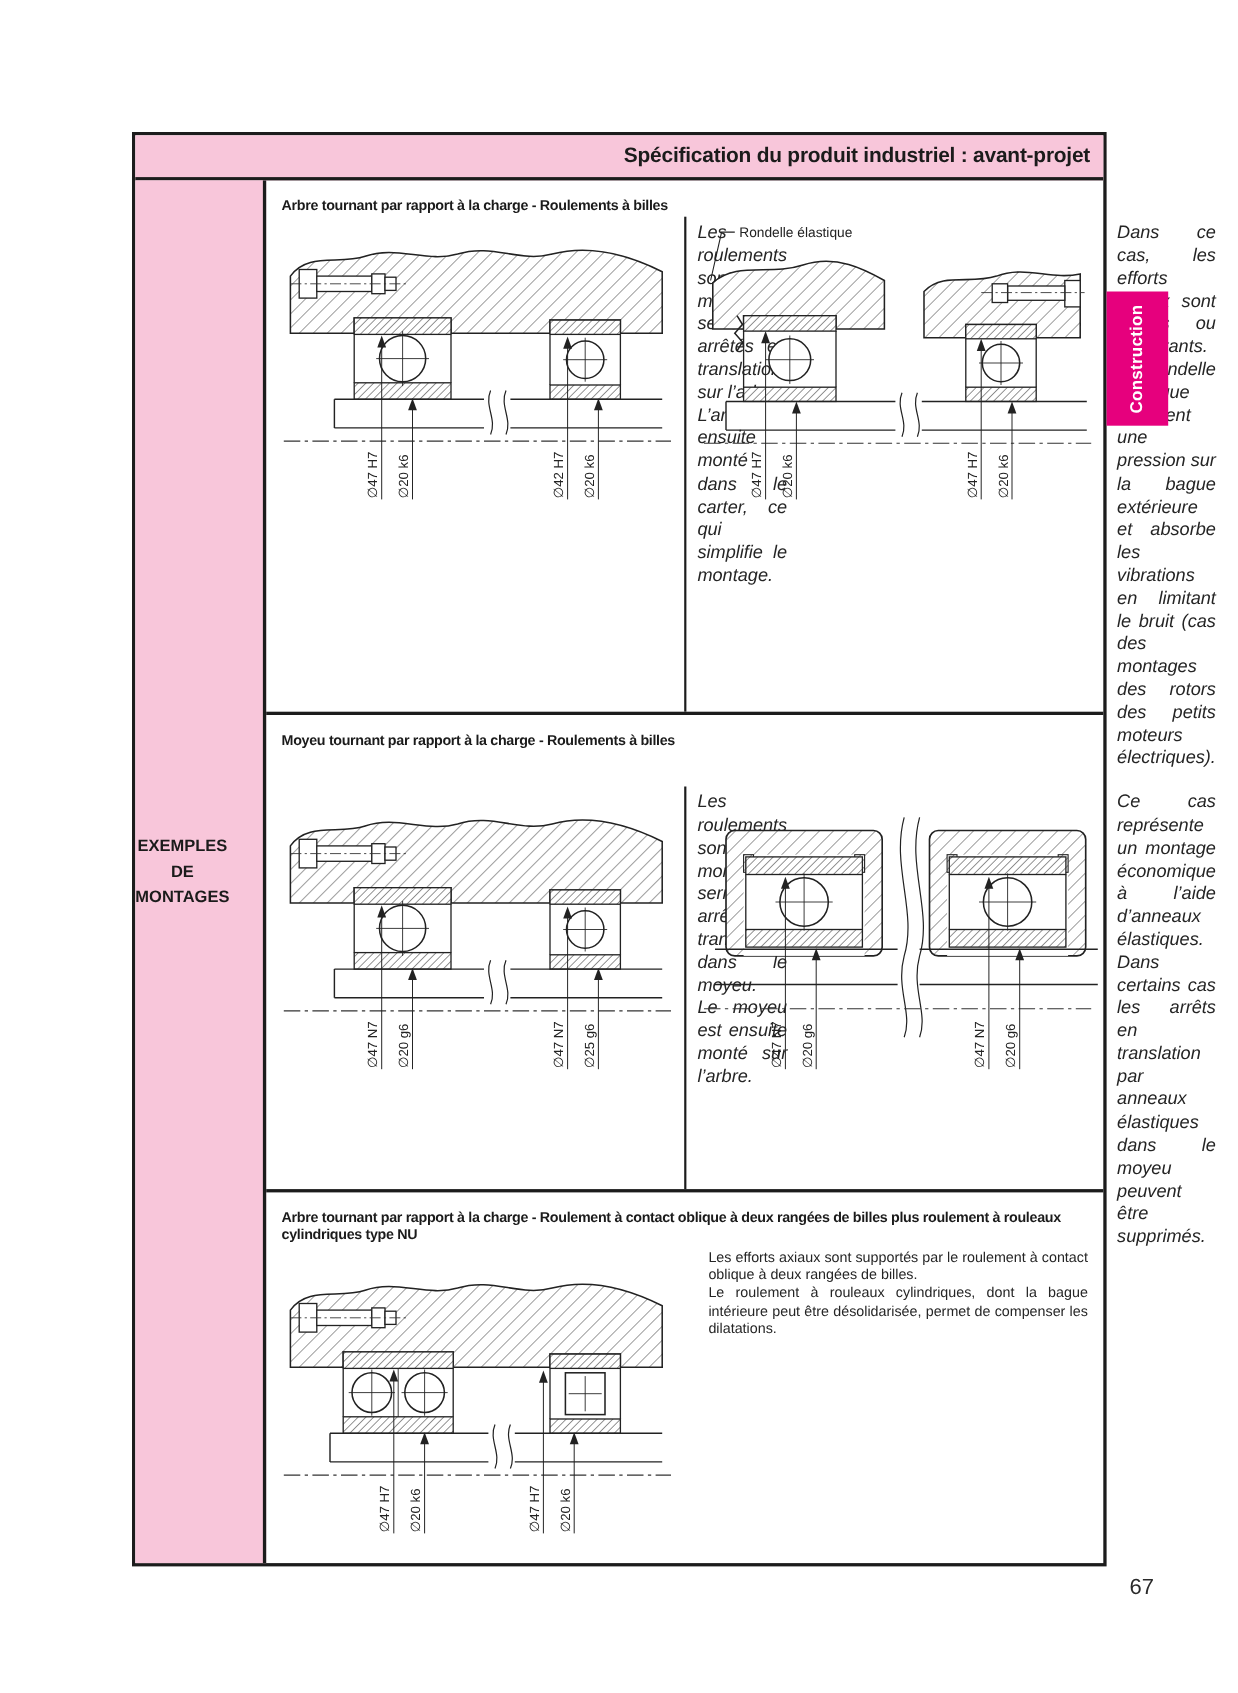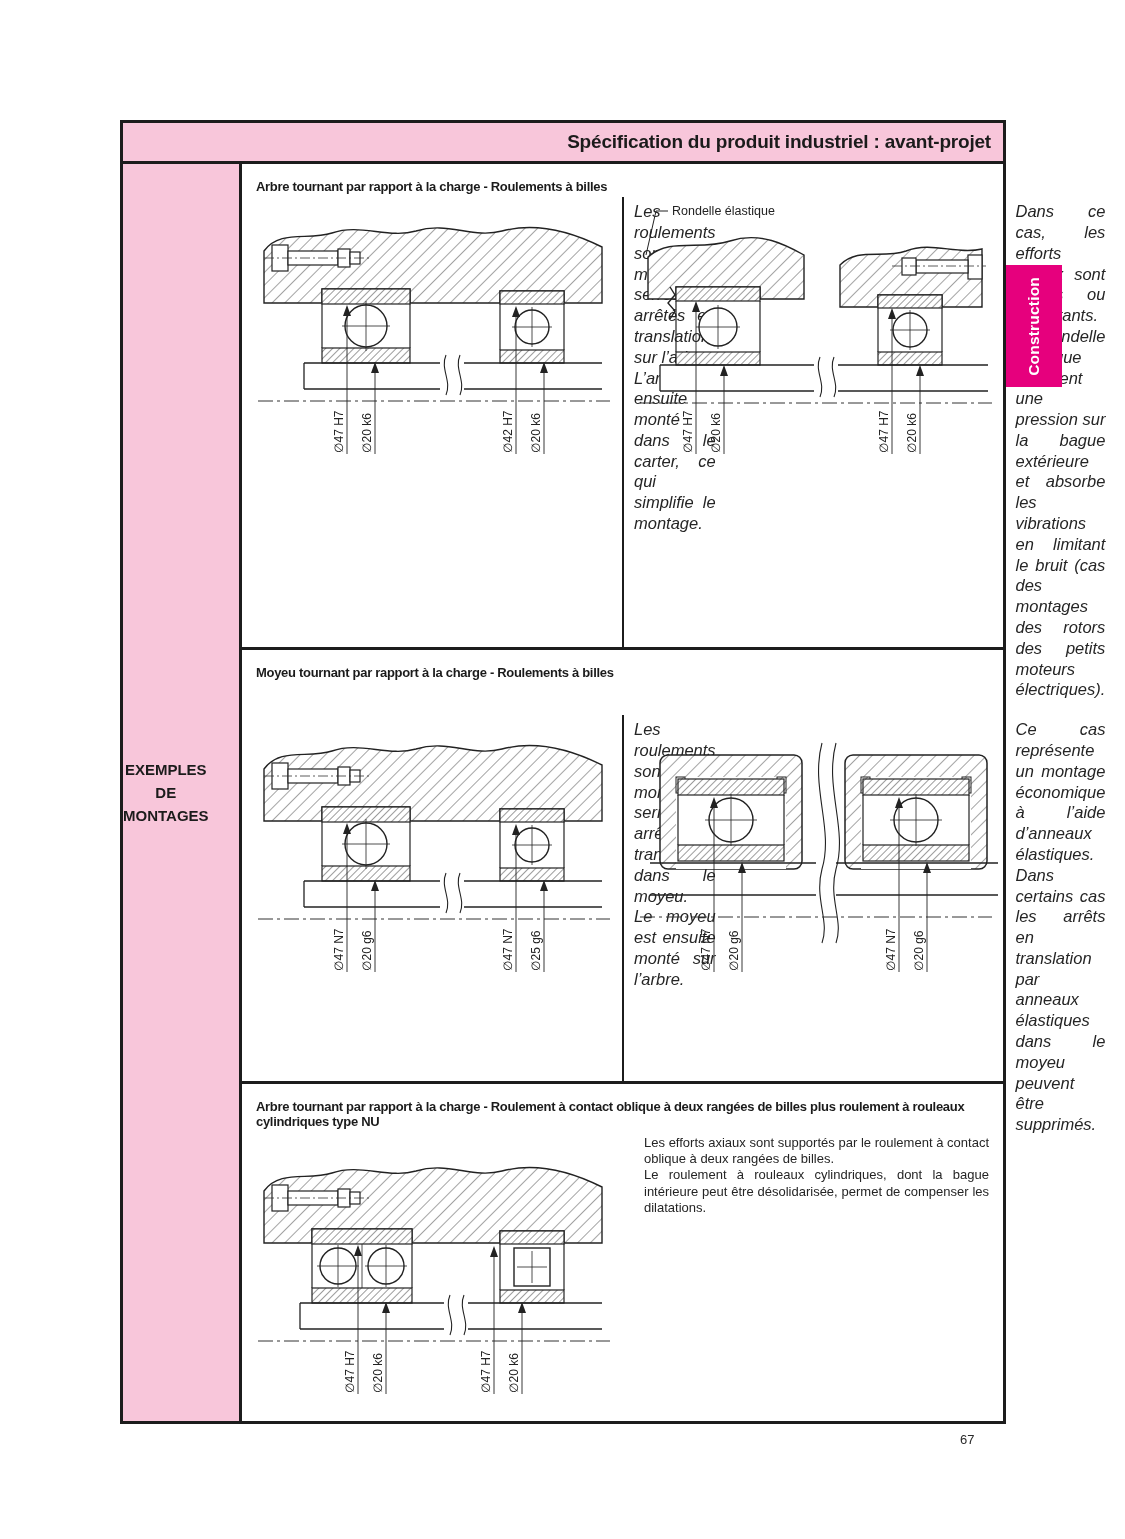--- a/index.html
+++ b/index.html
@@ -49,21 +49,21 @@
   .s3-text{flex:1;padding:2px 14px 0 12px;font-size:13px;line-height:1.26;text-align:justify;}
   .s3-text p{margin:0;}
   .ctab{
     position:absolute;left:1006px;top:265px;width:56px;height:122px;
     background:#e6007d;display:flex;align-items:center;justify-content:center;
   }
   .ctab span{
     writing-mode:vertical-rl;transform:rotate(180deg);
     color:#ffffff;font-weight:bold;font-size:15.5px;letter-spacing:0.2px;
   }
-  .pageno{position:absolute;left:960px;top:1432px;width:60px;font-size:13px;color:#2a2a2a;}
+  .pageno{position:absolute;left:1008px;top:1432px;width:60px;text-align:center;font-size:20px;color:#2a2a2a;}
   svg{display:block;}
   svg text{font-family:"Liberation Sans",sans-serif;font-size:12px;fill:#222;}
   svg .ann{font-size:12.5px;}
 </style>
 </head>
 <body>
 
 <div class="page">
   <div class="hdr">
     <span>Spécification du produit industriel : avant-projet</span>

